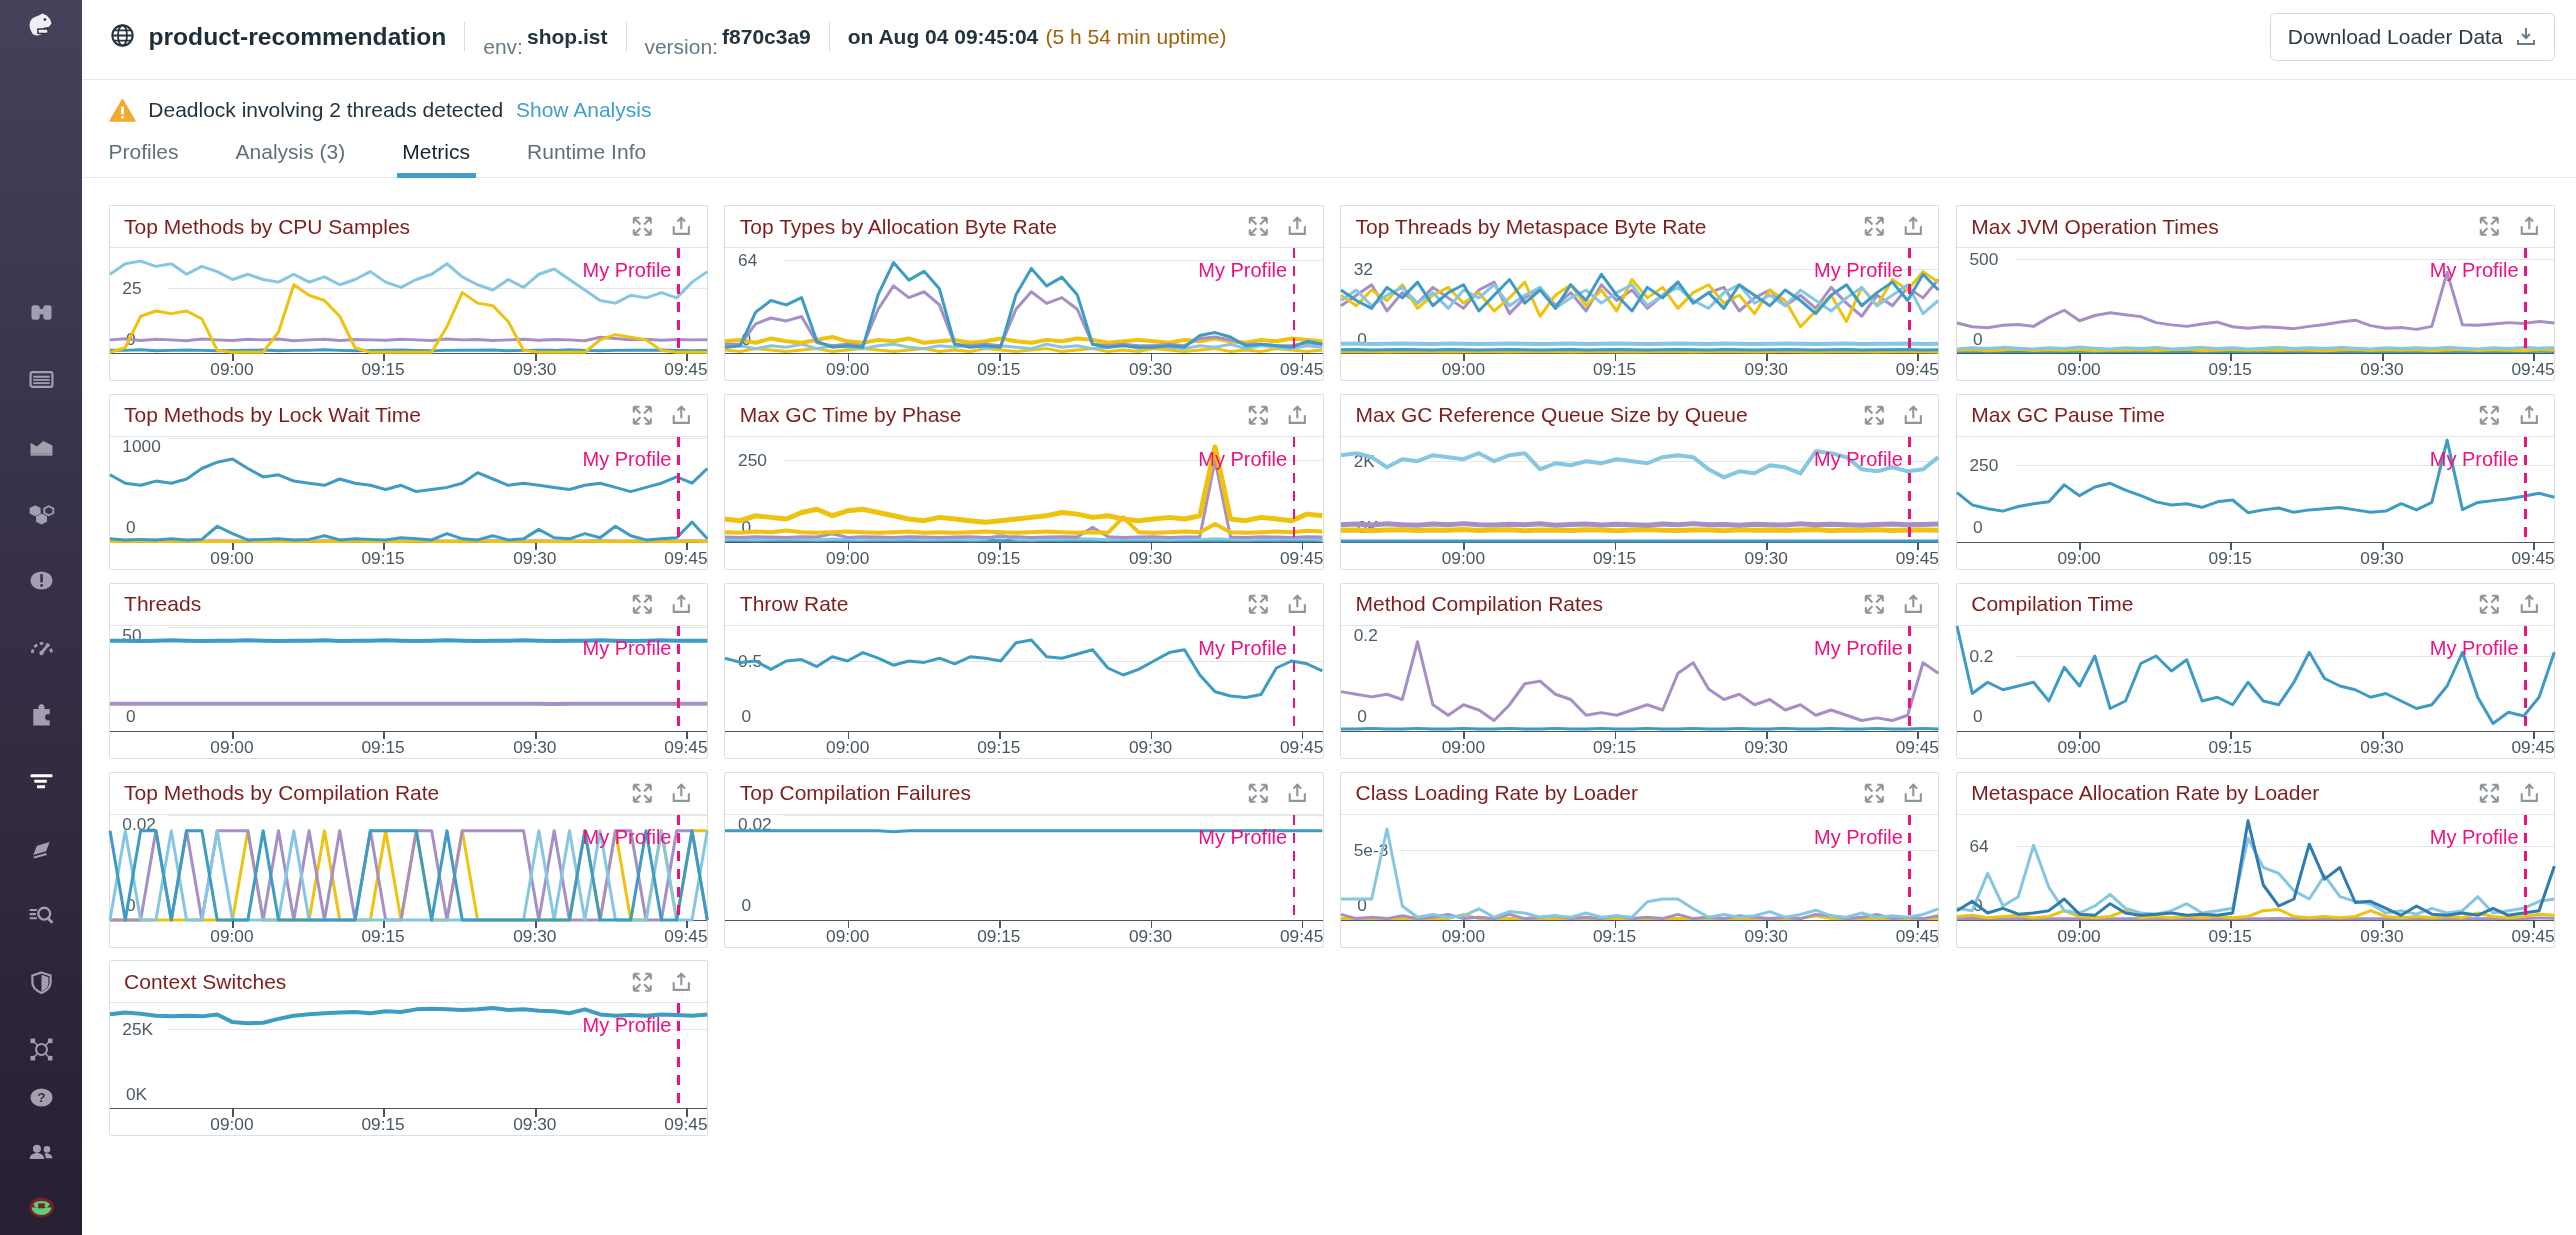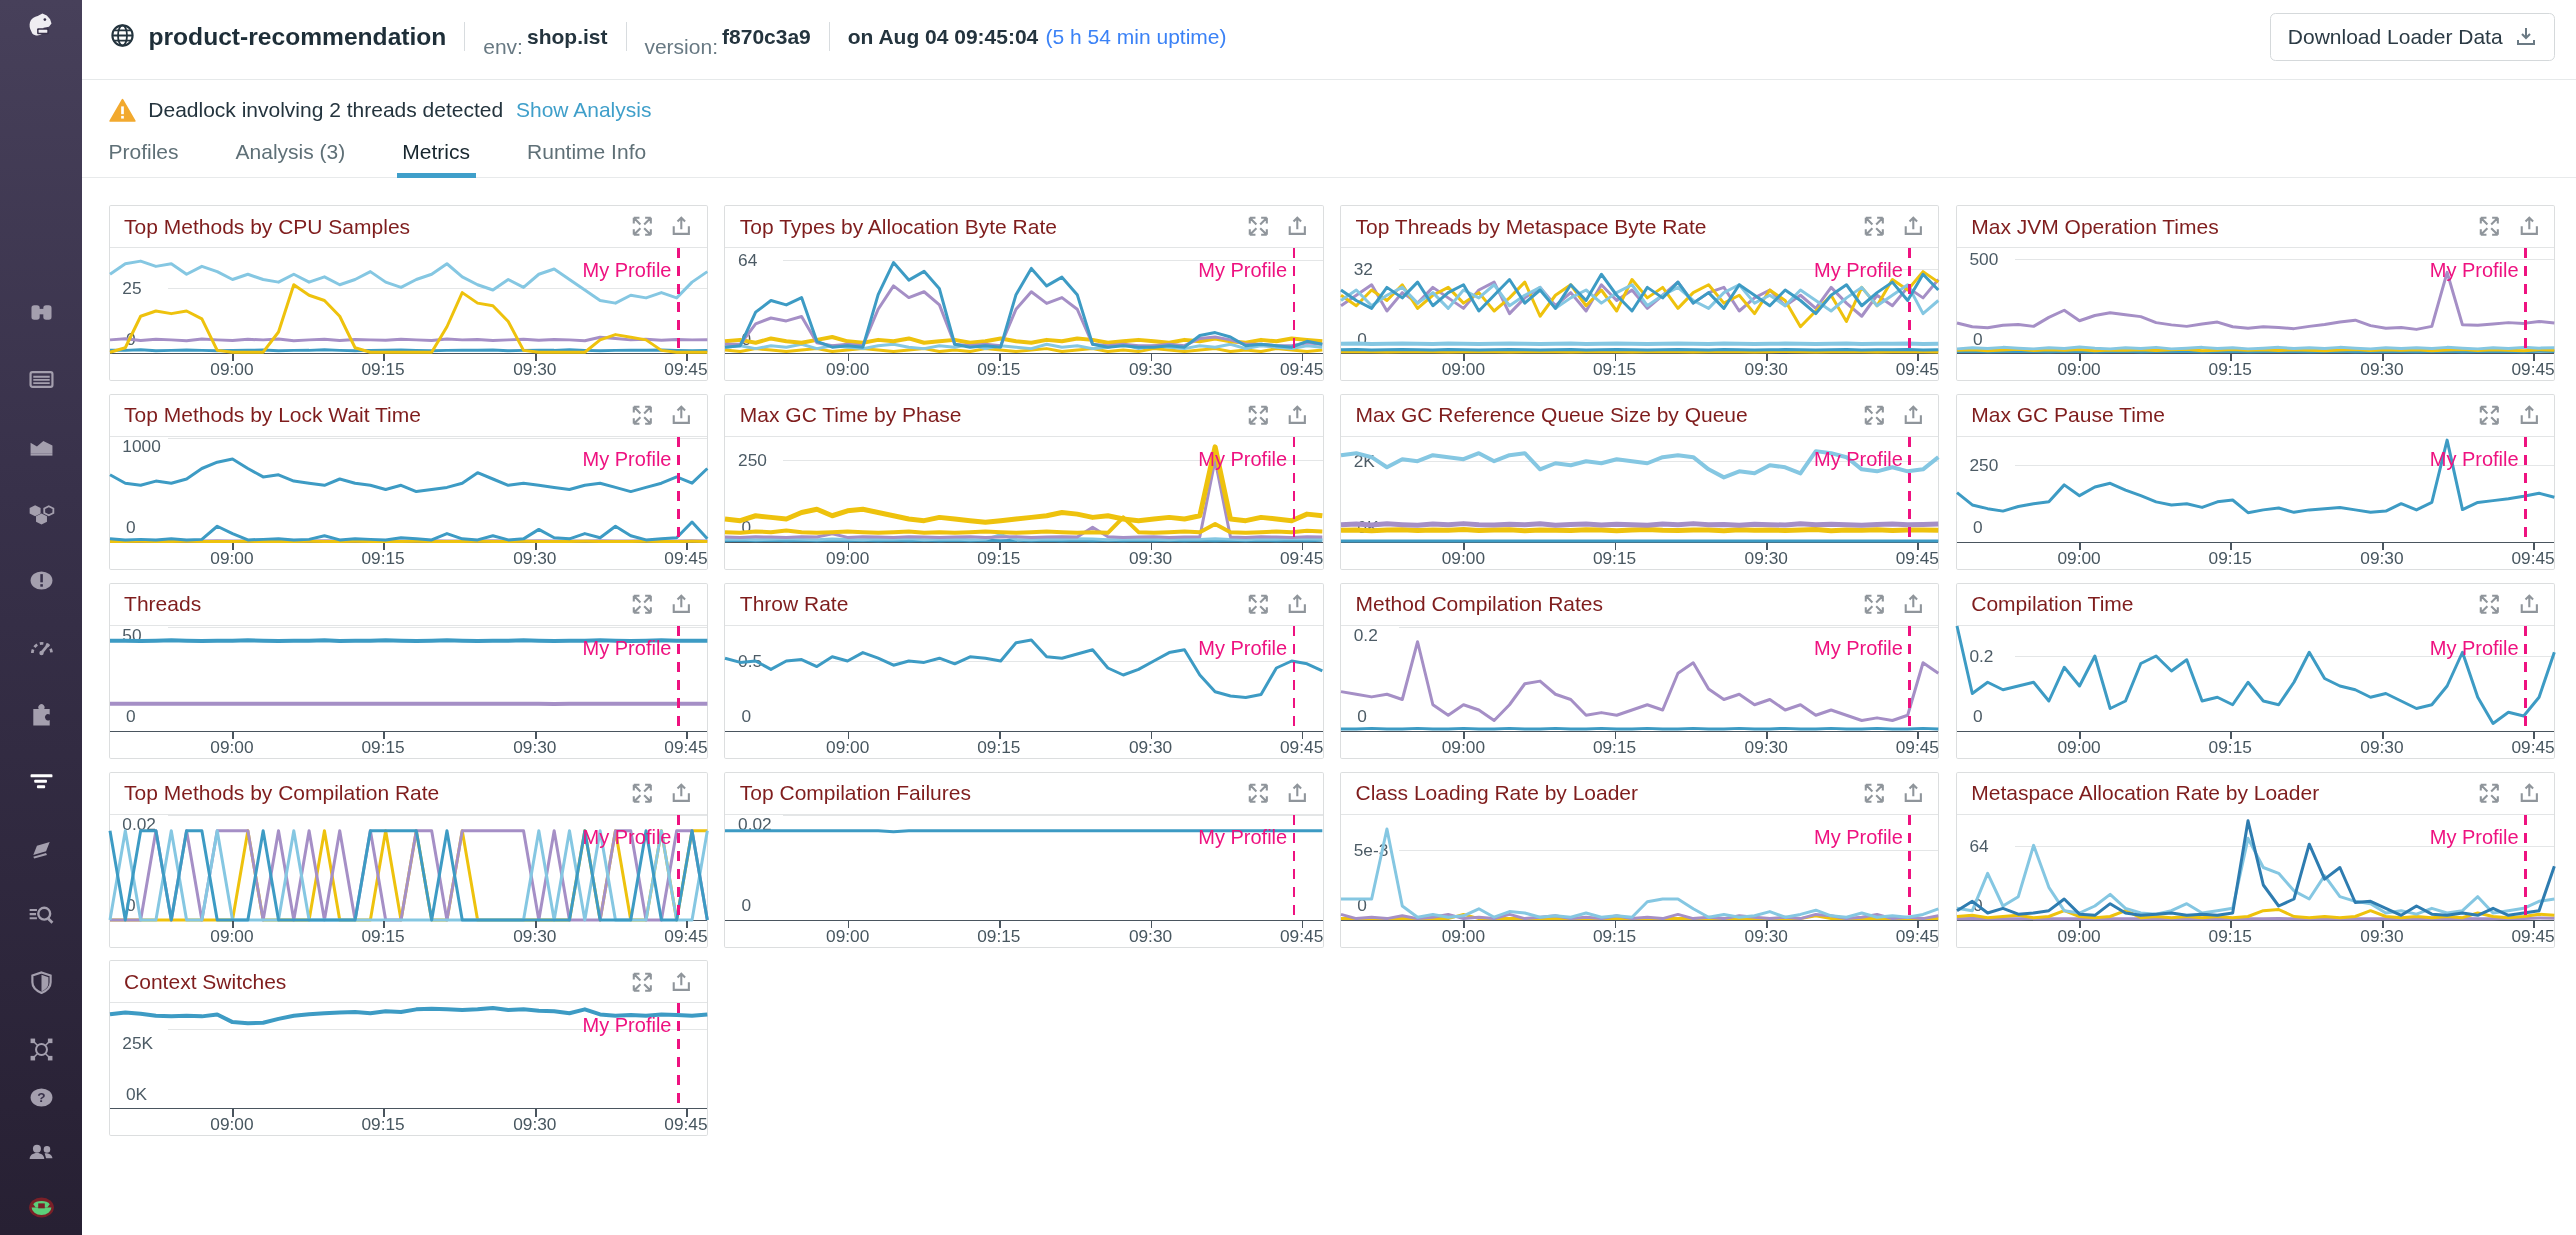--- a/index.html
+++ b/index.html
@@ -18,21 +18,21 @@
   
   .main { margin-left:82px; }
   .crumb-row { padding:14.6px 0 0 26.5px; }
   .crumb { color:#3f9fca; font-size:21px; text-decoration:none; cursor:pointer; }
   .service-row { display:flex; align-items:center; padding:12.8px 21px 0 26.5px; }
   .service-name { font-size:24.6px; font-weight:bold; color:#1e2e38; margin-left:13px; }
   .sep { width:0.9px; height:29px; background:#d8dcdf; margin:0 18px; }
   .meta-label { font-size:21px; color:#687983;margin-top:20px; }
   .meta-value { font-size:21px; color:#24343e; font-weight:bold; }
   .meta-plain { font-size:21px; color:#24343e; font-weight:bold; }
-  .meta-gray { font-size:21px; color:#3b82f6; margin-left:7.3px; }
+  .meta-gray { font-size:21px; color:#a16207; margin-left:7.3px; }
   .dl-btn { margin-left:auto; display:flex; align-items:center; gap:11px;
     border:0.9px solid #d5d9db; border-radius:5.5px; background:#fff; padding:11px 16.4px;
     font-size:21px; color:#2b3a44; cursor:pointer; font-family:inherit; }
   .divider { border:none; border-top:0.9px solid #e6e9ea; margin-top:18px; }
   .alert-row { display:flex; align-items:center; gap:12.8px; padding:18px 0 0 26.5px; font-size:21px; color:#24343e; }
   .alert-link { color:#3f9fca; cursor:pointer; }
   .tabs-row { margin-top:18px; padding-left:26.5px; border-bottom:0.9px solid #e8eaeb; }
   .tab { display:inline-block; position:relative; margin-right:53px; padding-bottom:12.8px;
     font-size:21px; color:#5f7077; cursor:pointer; }
   .tab.active { color:#17262e; }
@@ -810,21 +810,21 @@
               <path d="M11 11L4 4M4 4h6M4 4v6M15 11l7-7M22 4h-6M22 4v6M11 15l-7 7M4 22h6M4 22v-6M15 15l7 7M22 22h-6M22 22v-6"></path>
             </svg>
             <svg class="picon" width="24.6" height="24.6" viewBox="0 0 26 26" fill="none" stroke="#8f959b" stroke-width="2.2">
               <path d="M13 16V4M9 8l4-4 4 4M5 13v8h16v-8"></path>
             </svg>
           </span>
         </header>
         <div class="chart">
           <div class="plot">
             <div class="gridline" style="top: 26px;"></div>
-            <span class="ytick" style="top: 40px;">25K</span>
+            <span class="ytick" style="top: 26px;">25K</span>
             <span class="y0">0K</span>
             <svg class="lines" viewBox="0 0 1000 1000" preserveAspectRatio="none">
               <polyline points="0.0,106.1 25.6,90.9 51.3,103.0 76.9,121.2 102.6,127.3 128.2,121.2 153.8,127.3 179.5,109.1 205.1,181.8 230.8,193.9 256.4,187.9 282.1,151.5 307.7,121.2 333.3,106.1 359.0,97.0 384.6,90.9 410.3,84.8 435.9,97.0 461.5,78.8 487.2,84.8 512.8,60.6 538.5,54.5 564.1,60.6 589.7,66.7 615.4,60.6 641.0,48.5 666.7,66.7 692.3,60.6 717.9,72.7 743.6,78.8 769.2,97.0 794.9,60.6 820.5,109.1 846.2,121.2 871.8,115.2 897.4,121.2 923.1,109.1 948.7,115.2 974.4,121.2 1000.0,109.1" fill="none" stroke="#3d9bc4" stroke-width="4" stroke-linejoin="round" vector-effect="non-scaling-stroke"></polyline>
             </svg>
             <div class="marker" style="left: 95%;"></div>
             <span class="marker-label" style="left: calc(95% - 5.5px);">My Profile</span>
           </div>
           <div class="xmark" style="left: 20.5%;"></div>
           <span class="xlab" style="left: 20.5%;">09:00</span>
           <div class="xmark" style="left: 45.8%;"></div>

